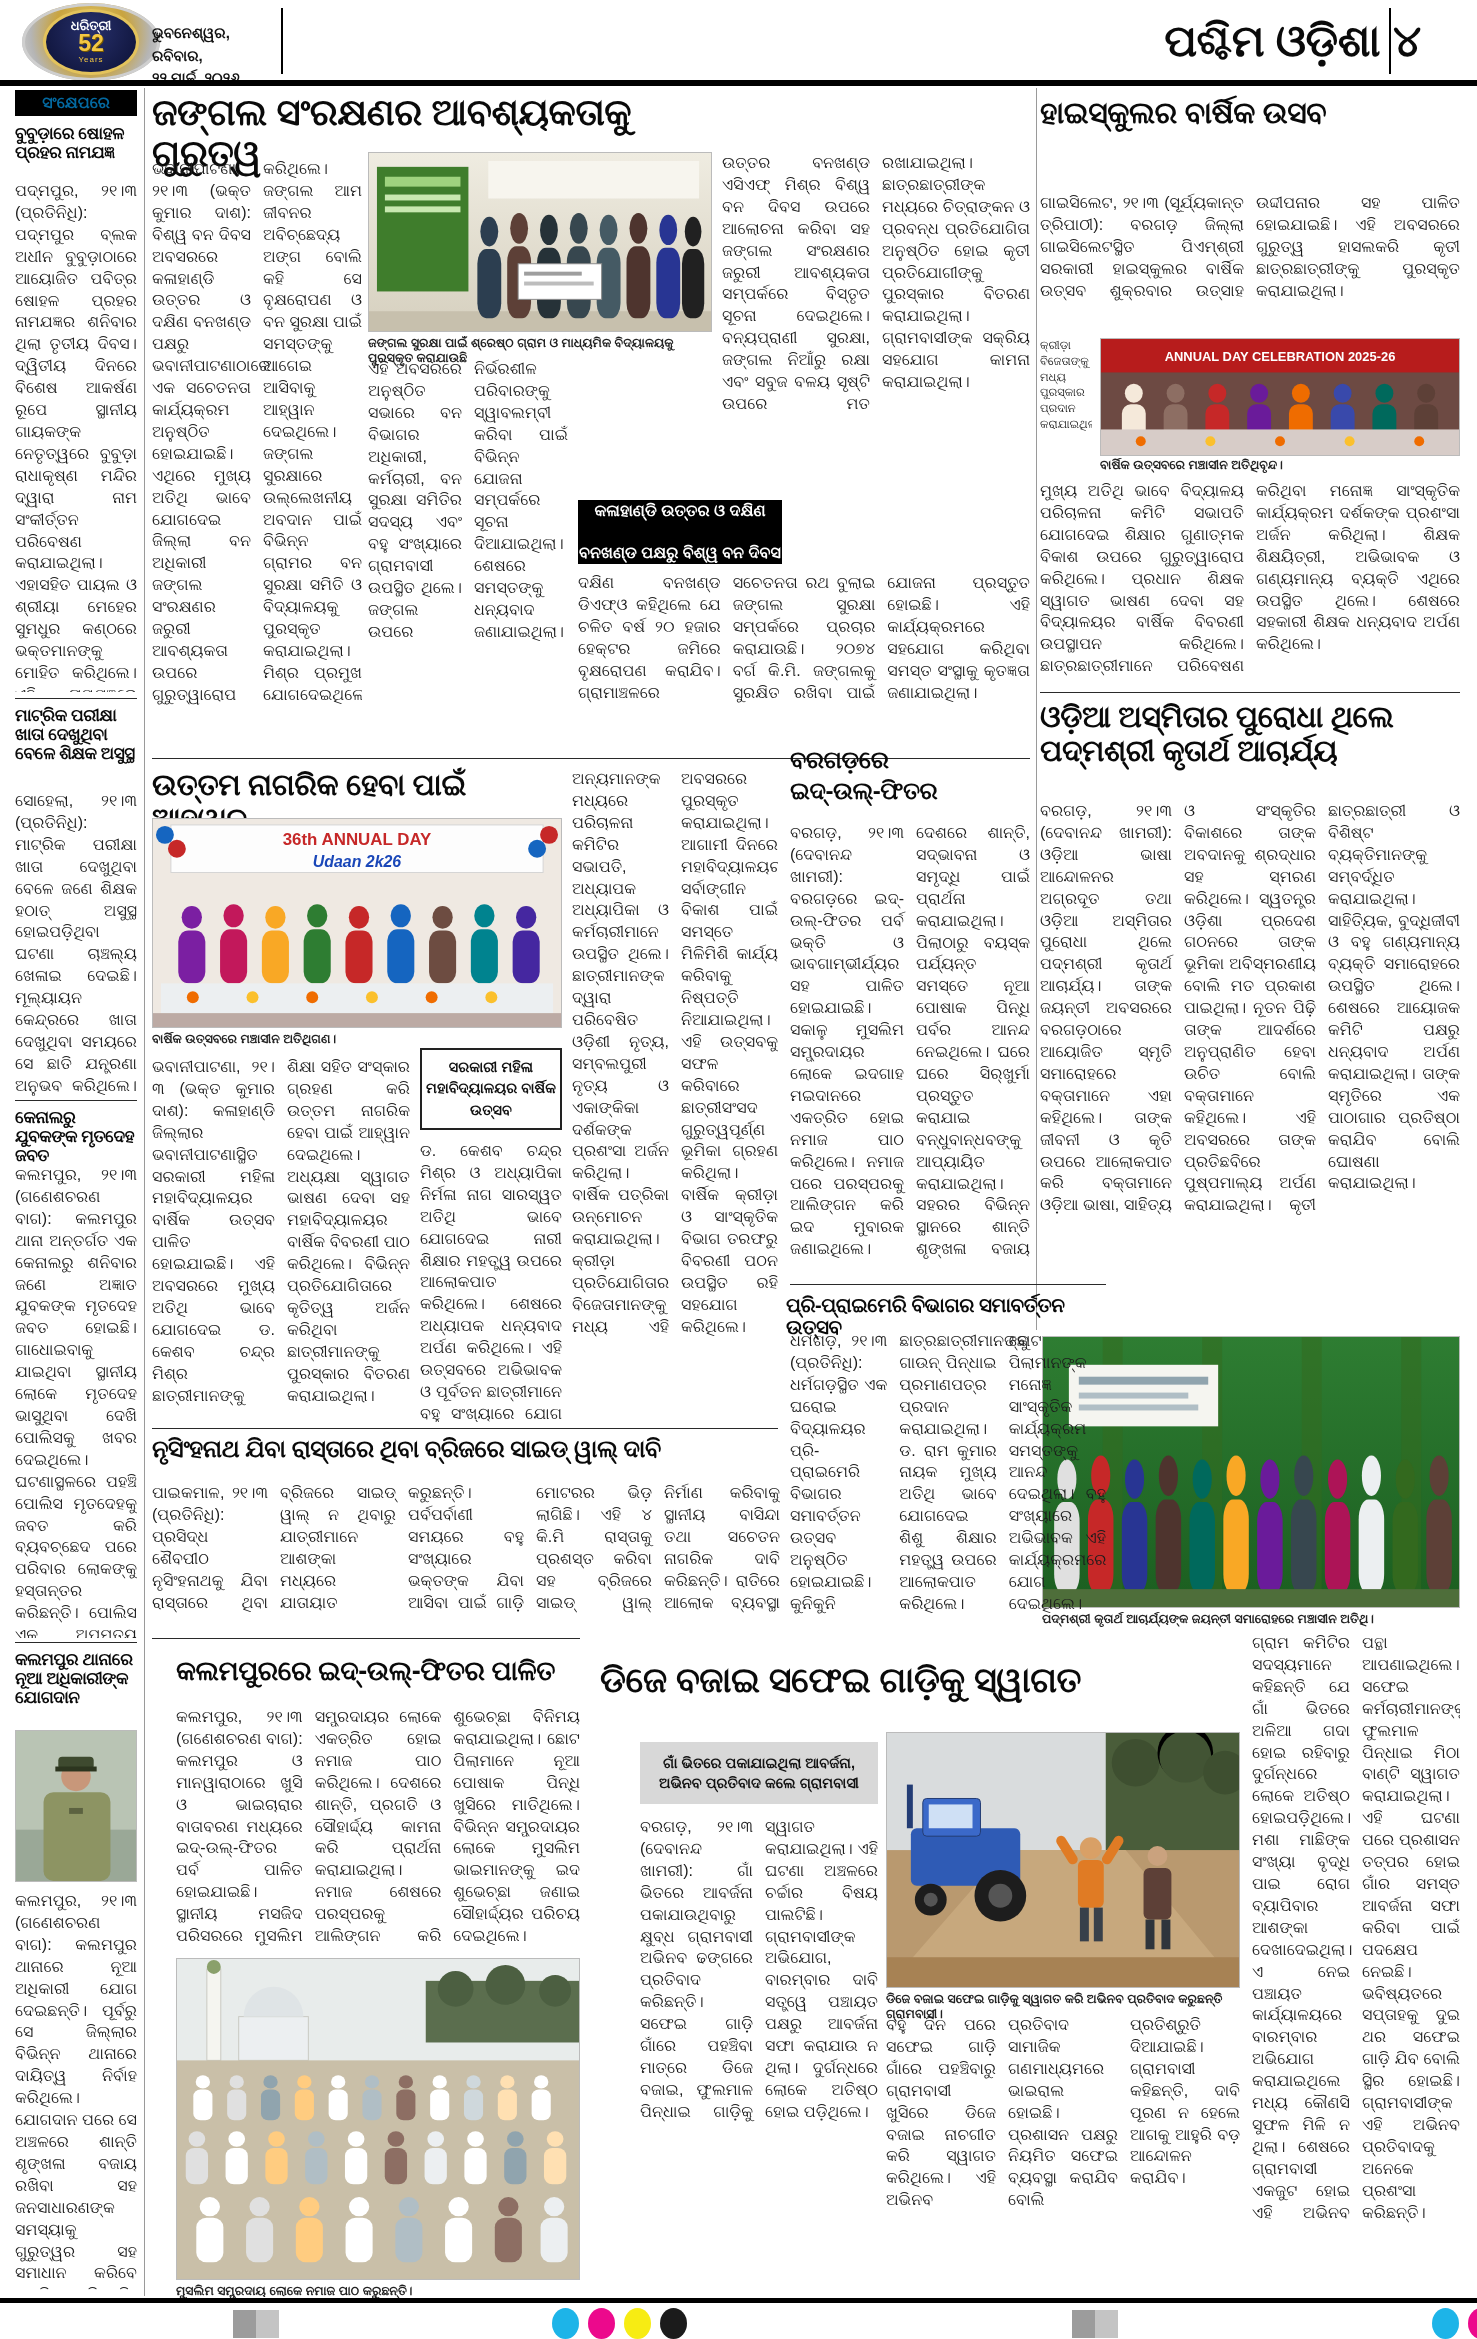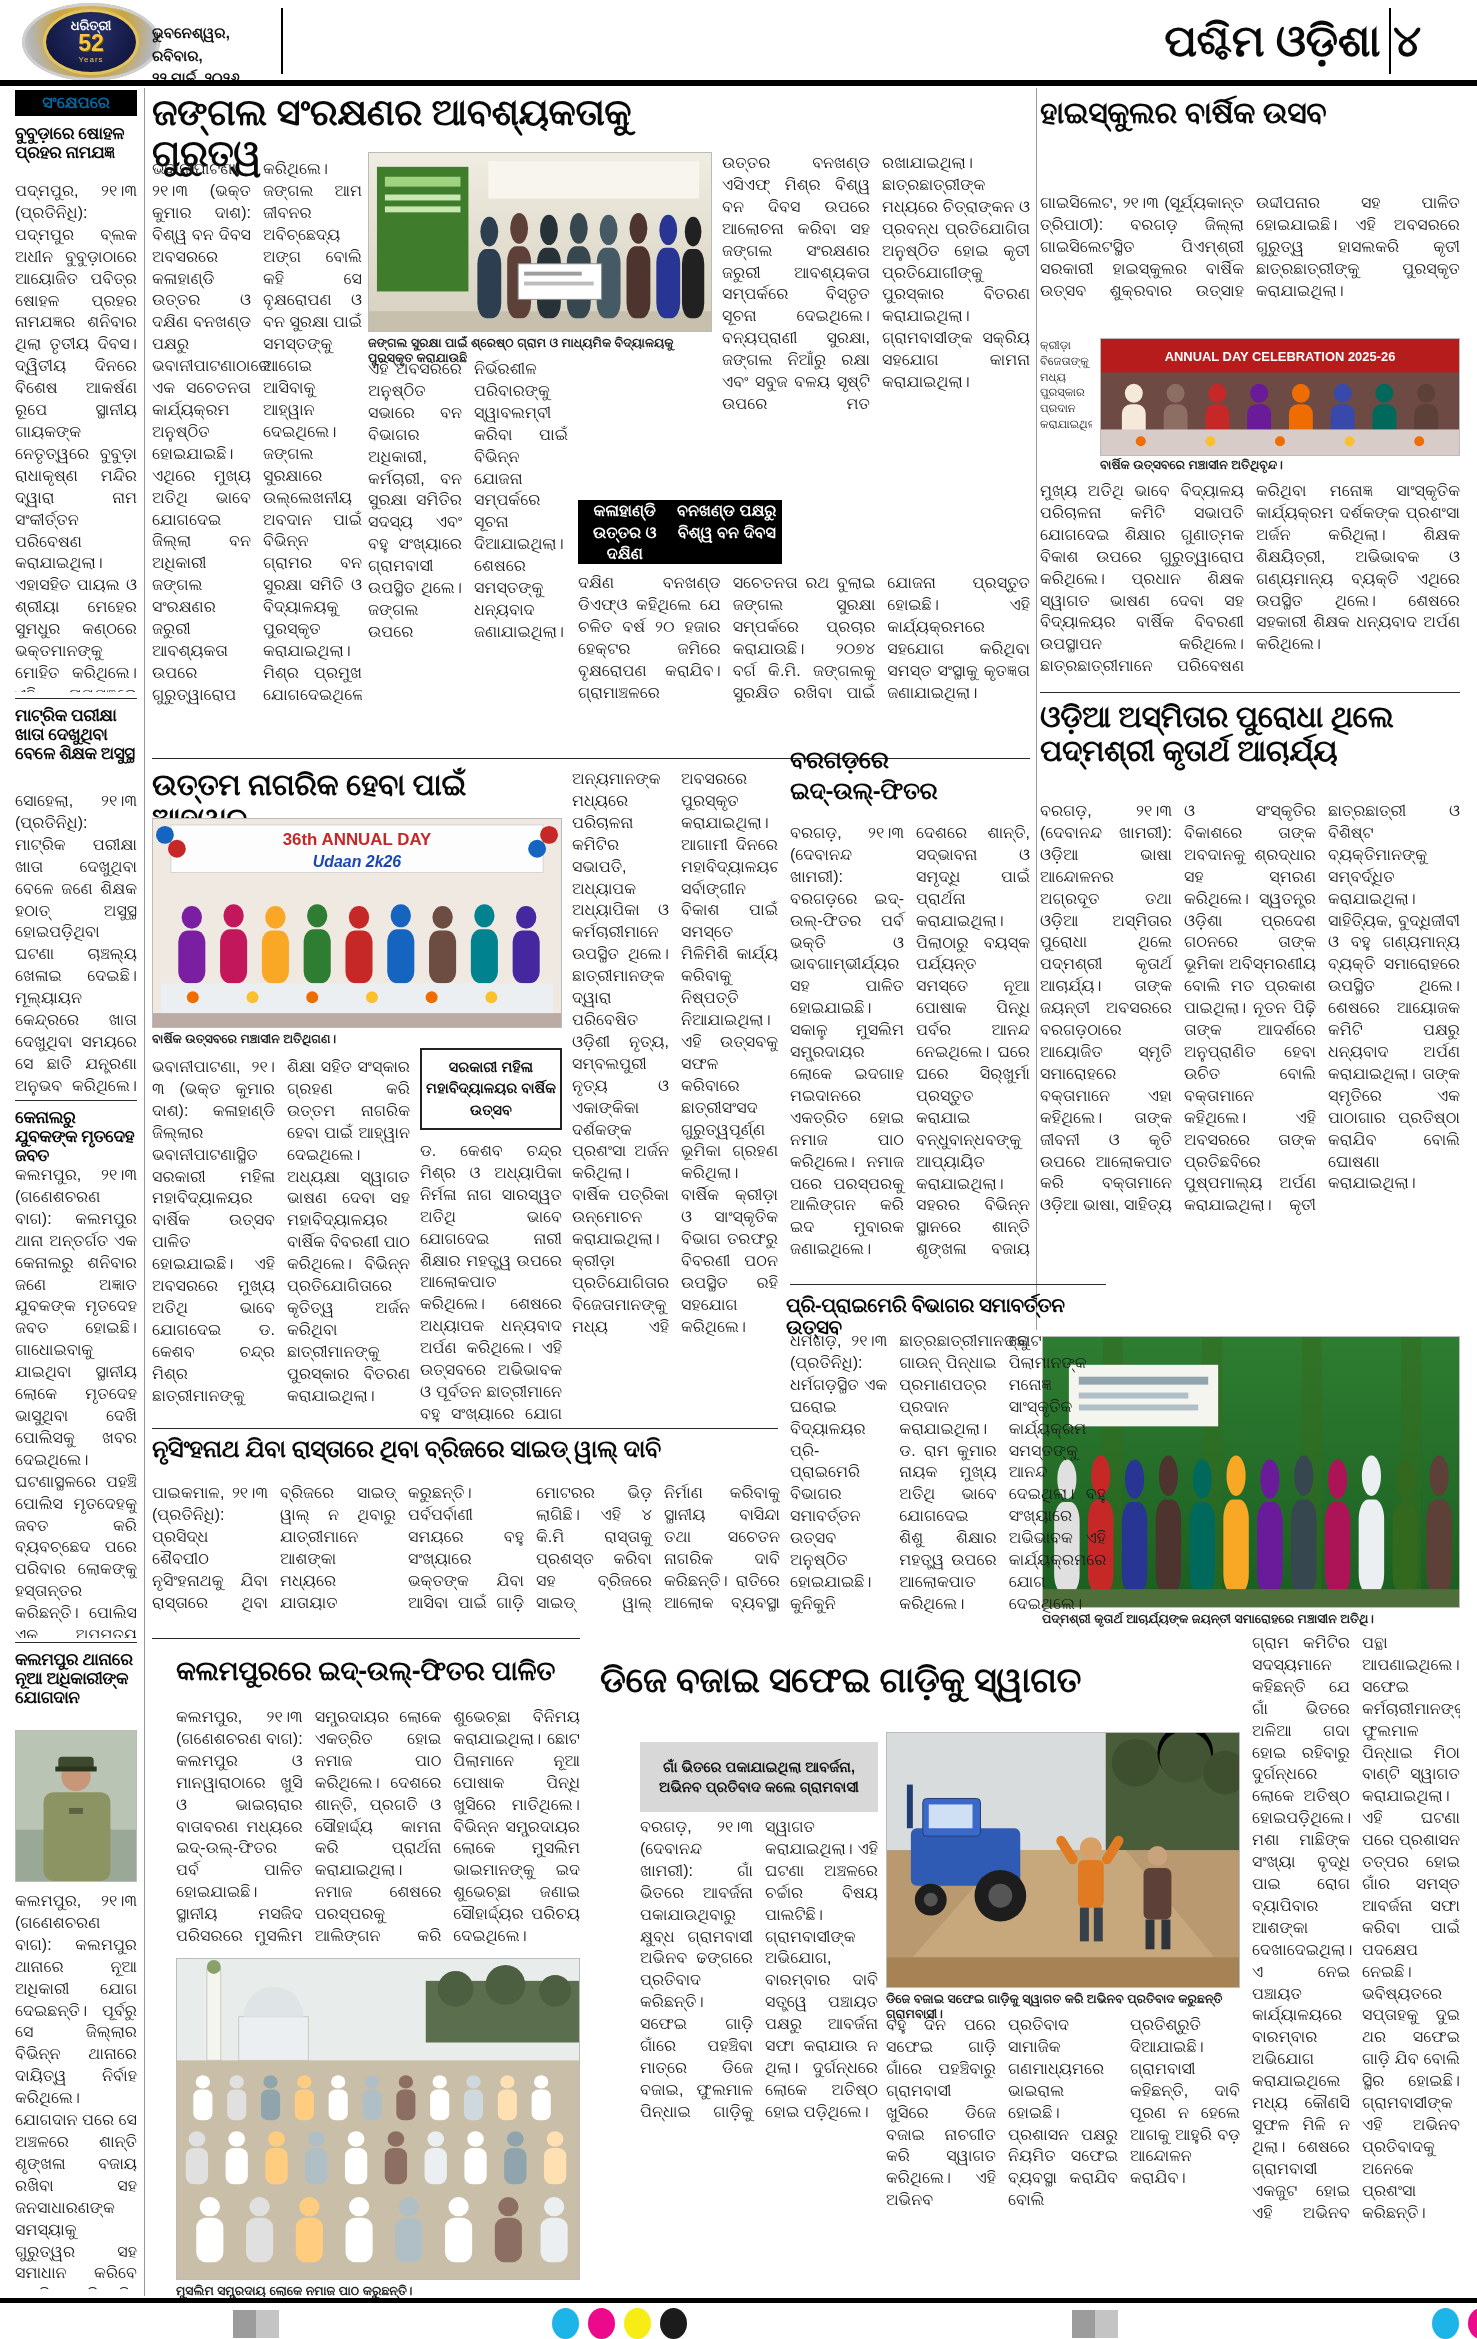--- a/index.html
+++ b/index.html
@@ -10,21 +10,21 @@
   .hl{font-weight:bold;line-height:1.12;letter-spacing:-0.5px;color:#0a0a0a}
   .center{}
   .bodytxt{font-size:16px;line-height:1.37;text-align:justify;overflow:hidden;column-gap:12px;color:#1c1c1c}
   .c2{column-count:2}.c3{column-count:3}.c5{column-count:5}
   .cap{font-size:12.5px;font-weight:bold;text-align:left;overflow:hidden;color:#222}
   .hr{position:absolute;background:#2a2a2a;height:1px}
   .vr{position:absolute;background:#9a9a9a;width:1px}
   .photo{position:absolute;overflow:hidden;background:#ddd;border:1px solid #bbb}
   .photo svg{display:block;width:100%;height:100%}
   .blackbox{background:#000;color:#fff;font-weight:bold;text-align:center;
-            display:flex;flex-direction:row;justify-content:flex-end;line-height:1.35}
+            display:flex;flex-direction:column;justify-content:space-between;line-height:1.35}
   .graybox{background:#d8d8d8;color:#111;font-weight:bold;text-align:center;
            display:flex;flex-direction:column;justify-content:center;line-height:1.4}
   .borderbox{border:2px solid #222;color:#111;font-weight:bold;text-align:center;
              display:flex;flex-direction:column;justify-content:center;line-height:1.45}
   .banner{background:#000;color:#0369a1;font-weight:bold;display:flex;align-items:center;justify-content:center}
   .dotsq{position:absolute}
   .dot{position:absolute;width:27px;height:31px;border-radius:50%}
   
   .logo-outer{position:absolute;left:22px;top:3px;width:138px;height:78px;
      border-radius:50%;background:radial-gradient(circle at 50% 40%, #e8d27a 0%, #c9a43f 45%, #b5b5b5 72%, #d9d9d9 100%);
@@ -312,21 +312,21 @@
       <use href="#prs" x="0" y="0" transform="translate(216,238) scale(1.7,1.6)" fill="#b0bec5"></use>
       <use href="#prs" x="0" y="0" transform="translate(266,238) scale(1.7,1.6)" fill="#ffffff"></use>
       <use href="#prs" x="0" y="0" transform="translate(316,238) scale(1.7,1.6)" fill="#8d6e63"></use>
       <use href="#prs" x="0" y="0" transform="translate(362,238) scale(1.7,1.6)" fill="#eceff1"></use>
     </svg>
   </div>
   <div class="abs cap" style="left:176px;top:2284px;width:404px">ମୁସଲିମ ସମ୍ପ୍ରଦାୟ ଲୋକେ ନମାଜ ପାଠ କରୁଛନ୍ତି।</div>
 
   <div class="abs hl center" style="left:600px;top:1660px;width:656px;font-size:35px">ଡିଜେ ବଜାଇ ସଫେଇ ଗାଡ଼ିକୁ ସ୍ୱାଗତ</div>
 
-  <div class="abs graybox" style="left:640px;top:1742px;width:238px;height:70px;font-size:14.5px">
+  <div class="abs graybox" style="left:640px;top:1742px;width:238px;height:62px;font-size:14.5px">
     <div>ଗାଁ ଭିତରେ ପକାଯାଇଥିଲା ଆବର୍ଜନା,</div>
     <div>ଅଭିନବ ପ୍ରତିବାଦ କଲେ ଗ୍ରାମବାସୀ</div>
   </div>
   <div class="abs bodytxt c2" style="left:640px;top:1816px;width:238px;height:474px">ବରଗଡ଼, ୨୧।୩ (ଦେବାନନ୍ଦ ଖାମରୀ): ଗାଁ ଭିତରେ ଆବର୍ଜନା ପକାଯାଉଥିବାରୁ କ୍ଷୁବ୍ଧ ଗ୍ରାମବାସୀ ଅଭିନବ ଢଙ୍ଗରେ ପ୍ରତିବାଦ କରିଛନ୍ତି। ସଫେଇ ଗାଡ଼ି ଗାଁରେ ପହଞ୍ଚିବା ମାତ୍ରେ ଡିଜେ ବଜାଇ, ଫୁଲମାଳ ପିନ୍ଧାଇ ଗାଡ଼ିକୁ ସ୍ୱାଗତ କରାଯାଇଥିଲା। ଏହି ଘଟଣା ଅଞ୍ଚଳରେ ଚର୍ଚ୍ଚାର ବିଷୟ ପାଲଟିଛି। ଗ୍ରାମବାସୀଙ୍କ ଅଭିଯୋଗ, ବାରମ୍ବାର ଦାବି ସତ୍ତ୍ୱେ ପଞ୍ଚାୟତ ପକ୍ଷରୁ ଆବର୍ଜନା ସଫା କରାଯାଉ ନ ଥିଲା। ଦୁର୍ଗନ୍ଧରେ ଲୋକେ ଅତିଷ୍ଠ ହୋଇ ପଡ଼ିଥିଲେ।</div>
 
   <div class="photo" style="left:886px;top:1732px;width:354px;height:256px">
     <svg viewBox="0 0 354 256" preserveAspectRatio="none">
       <rect width="354" height="256" fill="#d9dcdd"></rect>
       <rect x="220" y="0" width="134" height="128" fill="#4a5d3a"></rect>
       <circle cx="250" cy="30" r="24" fill="#3e4f30"></circle>

